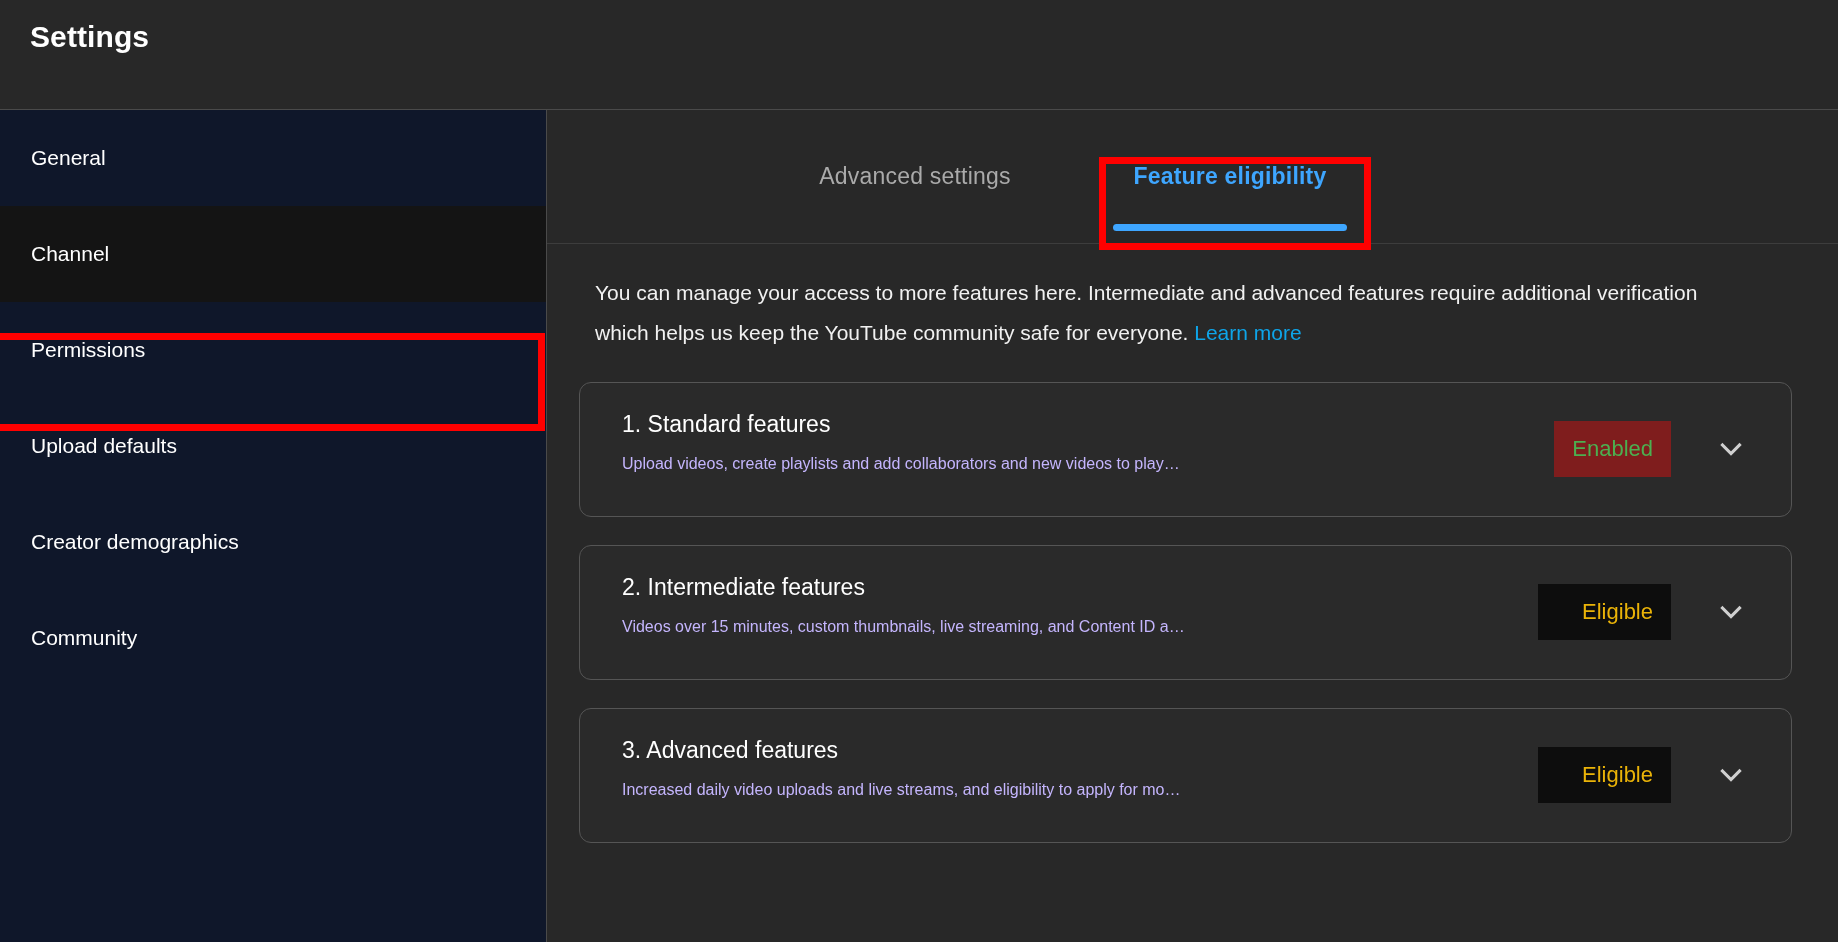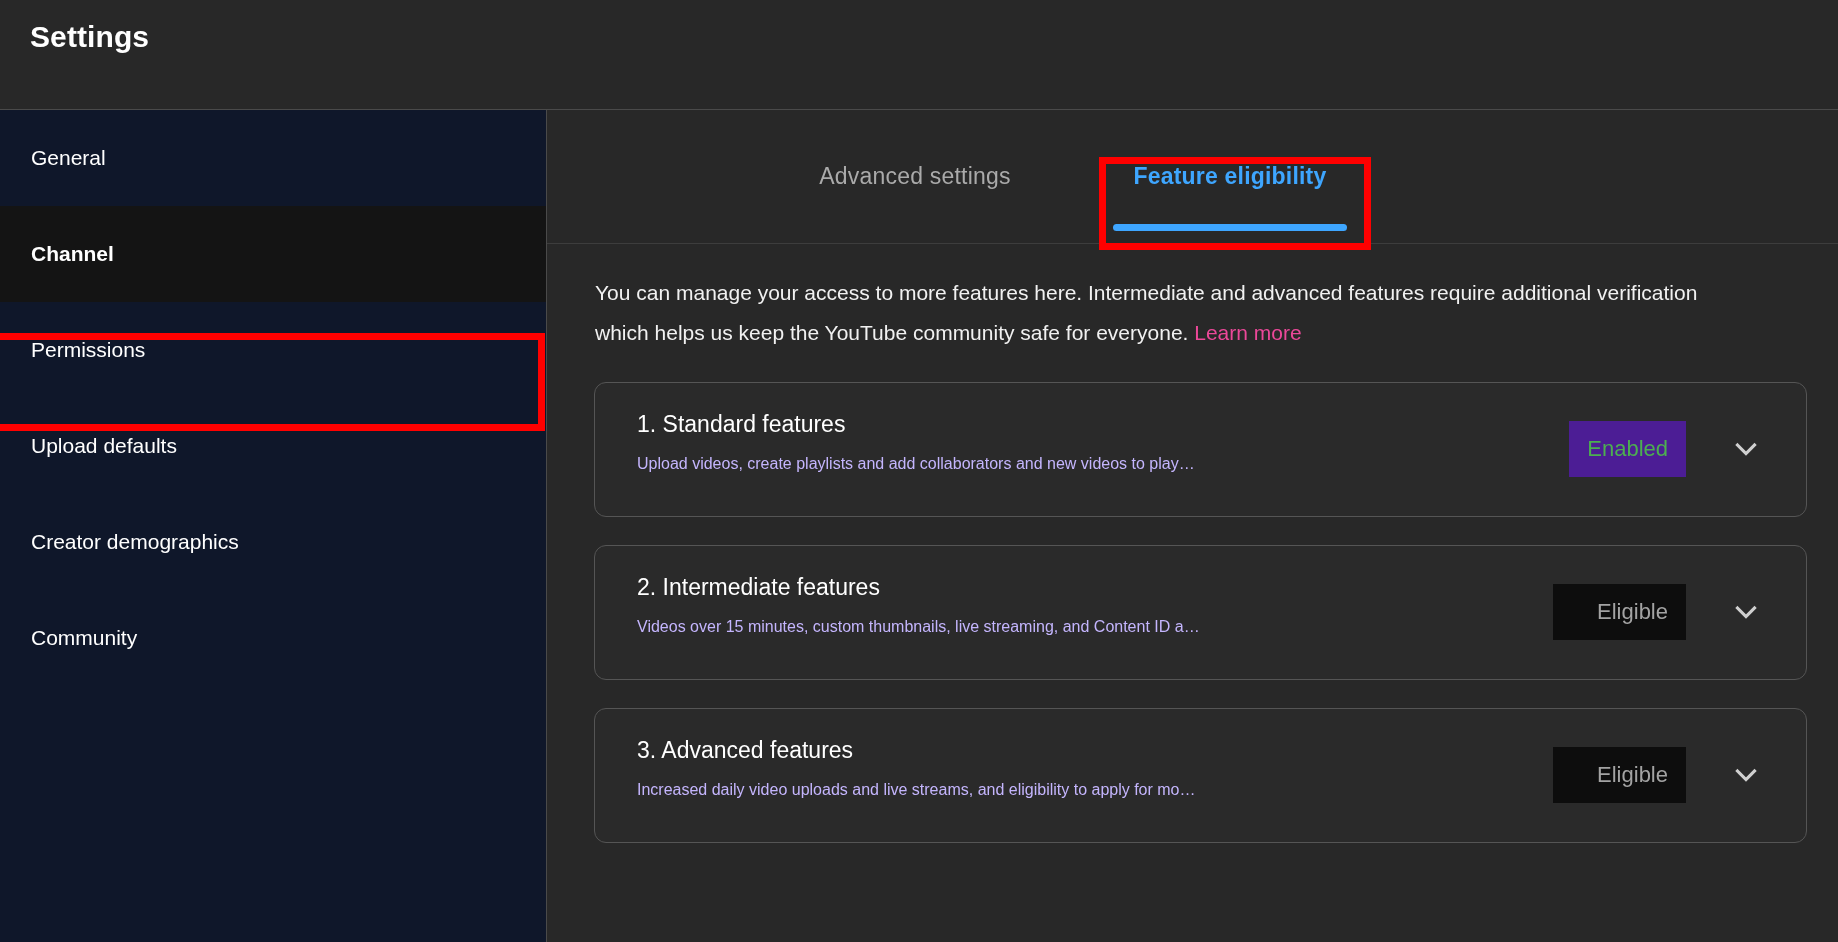--- a/index.html
+++ b/index.html
@@ -75,21 +75,20 @@
     align-items: center;
     padding-left: 31px;
     box-sizing: border-box;
     font-size: 21px;
     font-weight: 400;
     color: #ffffff;
     cursor: pointer;
   }
   .nav-item.selected {
     background: #141414;
-    font-weight: bold;
   }
 
   
   .redbox {
     position: absolute;
     border: 7px solid #ff0000;
     box-sizing: border-box;
     pointer-events: none;
     z-index: 40;
   }
@@ -160,27 +159,27 @@
     position: absolute;
     left: 48px;
     top: 163px;
     width: 1130px;
     font-size: 21px;
     line-height: 40px;
     color: #f1f1f1;
     font-weight: 400;
   }
   .intro a {
-    color: #ec4899;
+    color: #0ea5e9;
     text-decoration: none;
   }
 
   .cards {
     position: absolute;
-    left: 47px;
+    left: 32px;
     top: 272px;
     width: 1213px;
   }
   .card {
     position: relative;
     box-sizing: border-box;
     width: 1213px;
     height: 135px;
     border: 1px solid #555555;
     border-radius: 12px;
@@ -214,26 +213,26 @@
     height: 56px;
     min-width: 112px;
     padding: 0 18px;
     box-sizing: border-box;
     display: flex;
     align-items: center;
     justify-content: center;
     font-size: 22px;
   }
   .badge.enabled {
-    background: #4c1d95;
+    background: #7f1d1d;
     color: #4caf50;
   }
   .badge.eligible {
     background: #0d0d0d;
-    color: #a3a3a3;
+    color: #eab308;
     padding-left: 44px;
   }
   .chevron {
     position: absolute;
     right: 40px;
     top: 46px;
     width: 40px;
     height: 40px;
     display: flex;
     align-items: center;

